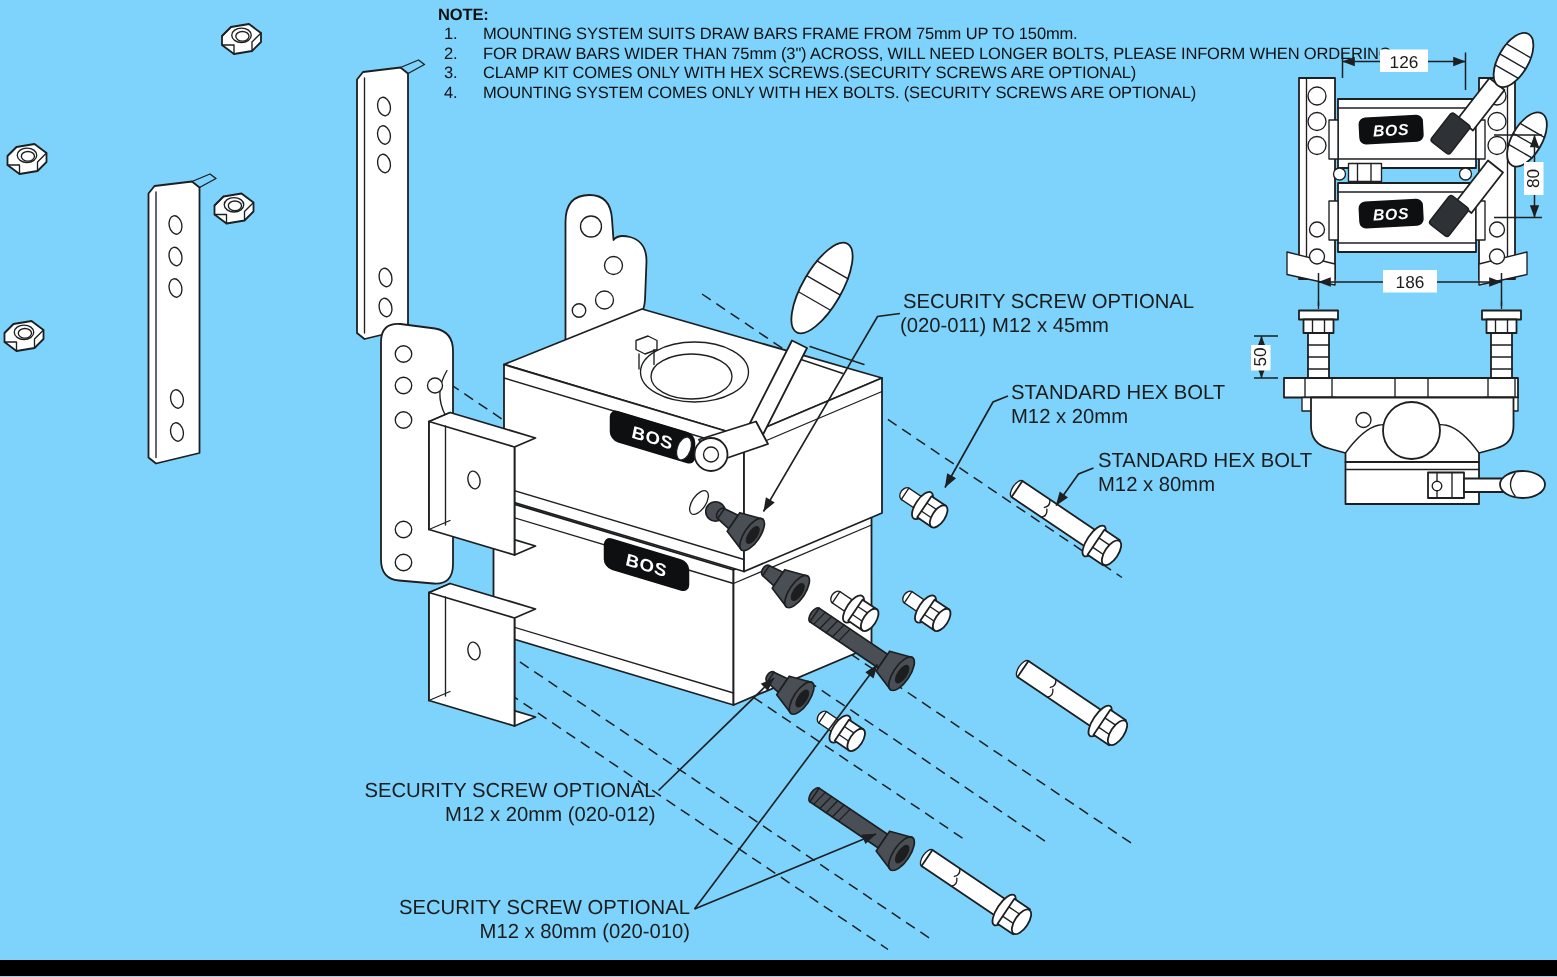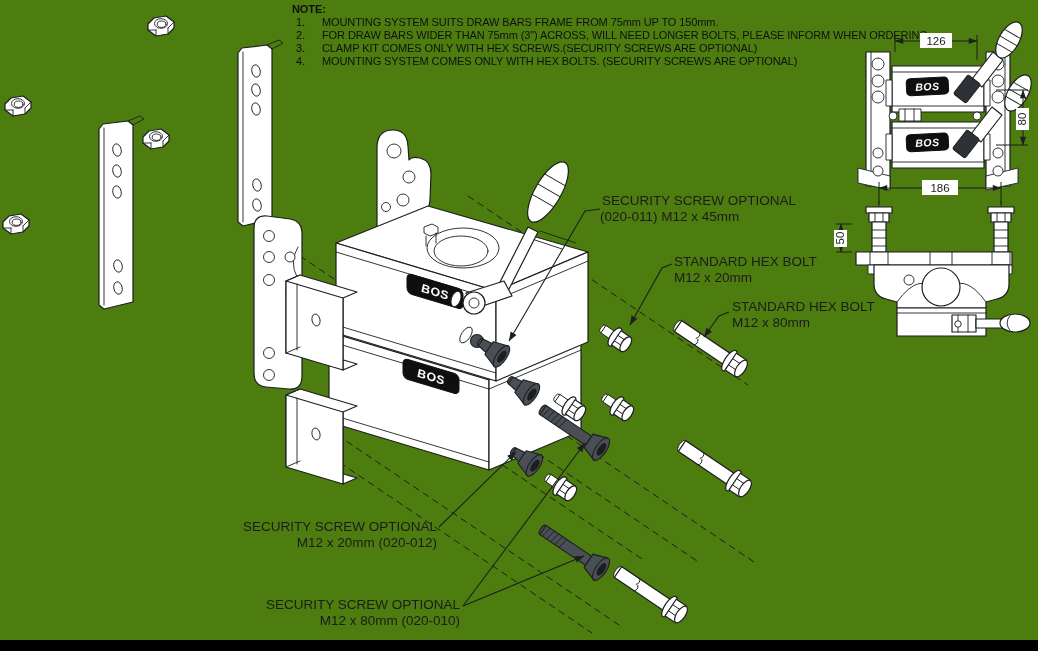--- a/index.html
+++ b/index.html
@@ -1,16 +1,16 @@
 <!DOCTYPE html>
 <html><head>
 <meta charset="utf-8">
 <style>
   html,body{margin:0;padding:0;background:#fff;}
-  .page{position:relative;width:1038px;height:651px;background:#4d7c0f;overflow:hidden;
+  .page{position:relative;width:1038px;height:651px;background:#7dd3fc;overflow:hidden;
         font-family:"Liberation Sans",sans-serif;}
   svg{display:block;}
   .lnt {fill:none;stroke:#1d1f21;stroke-width:0.9;stroke-linejoin:round;stroke-linecap:round;}
   .wf  {fill:#ffffff;stroke:#1d1f21;stroke-width:1.2;stroke-linejoin:round;}
   .wf2 {fill:#ffffff;stroke:#1d1f21;stroke-width:0.9;stroke-linejoin:round;}
   .df  {fill:#4a4f55;stroke:#1d1f21;stroke-width:1.1;stroke-linejoin:round;}
   .df2 {fill:#2e3237;stroke:#1d1f21;stroke-width:1;}
   .dk  {fill:#1b1d1f;stroke:#1d1f21;stroke-width:0.8;}
   .dash{fill:none;stroke:#1d1f21;stroke-width:1;stroke-dasharray:7 4.5;}
   .cl  {fill:none;stroke:#1d1f21;stroke-width:0.9;stroke-dasharray:5 3;}

